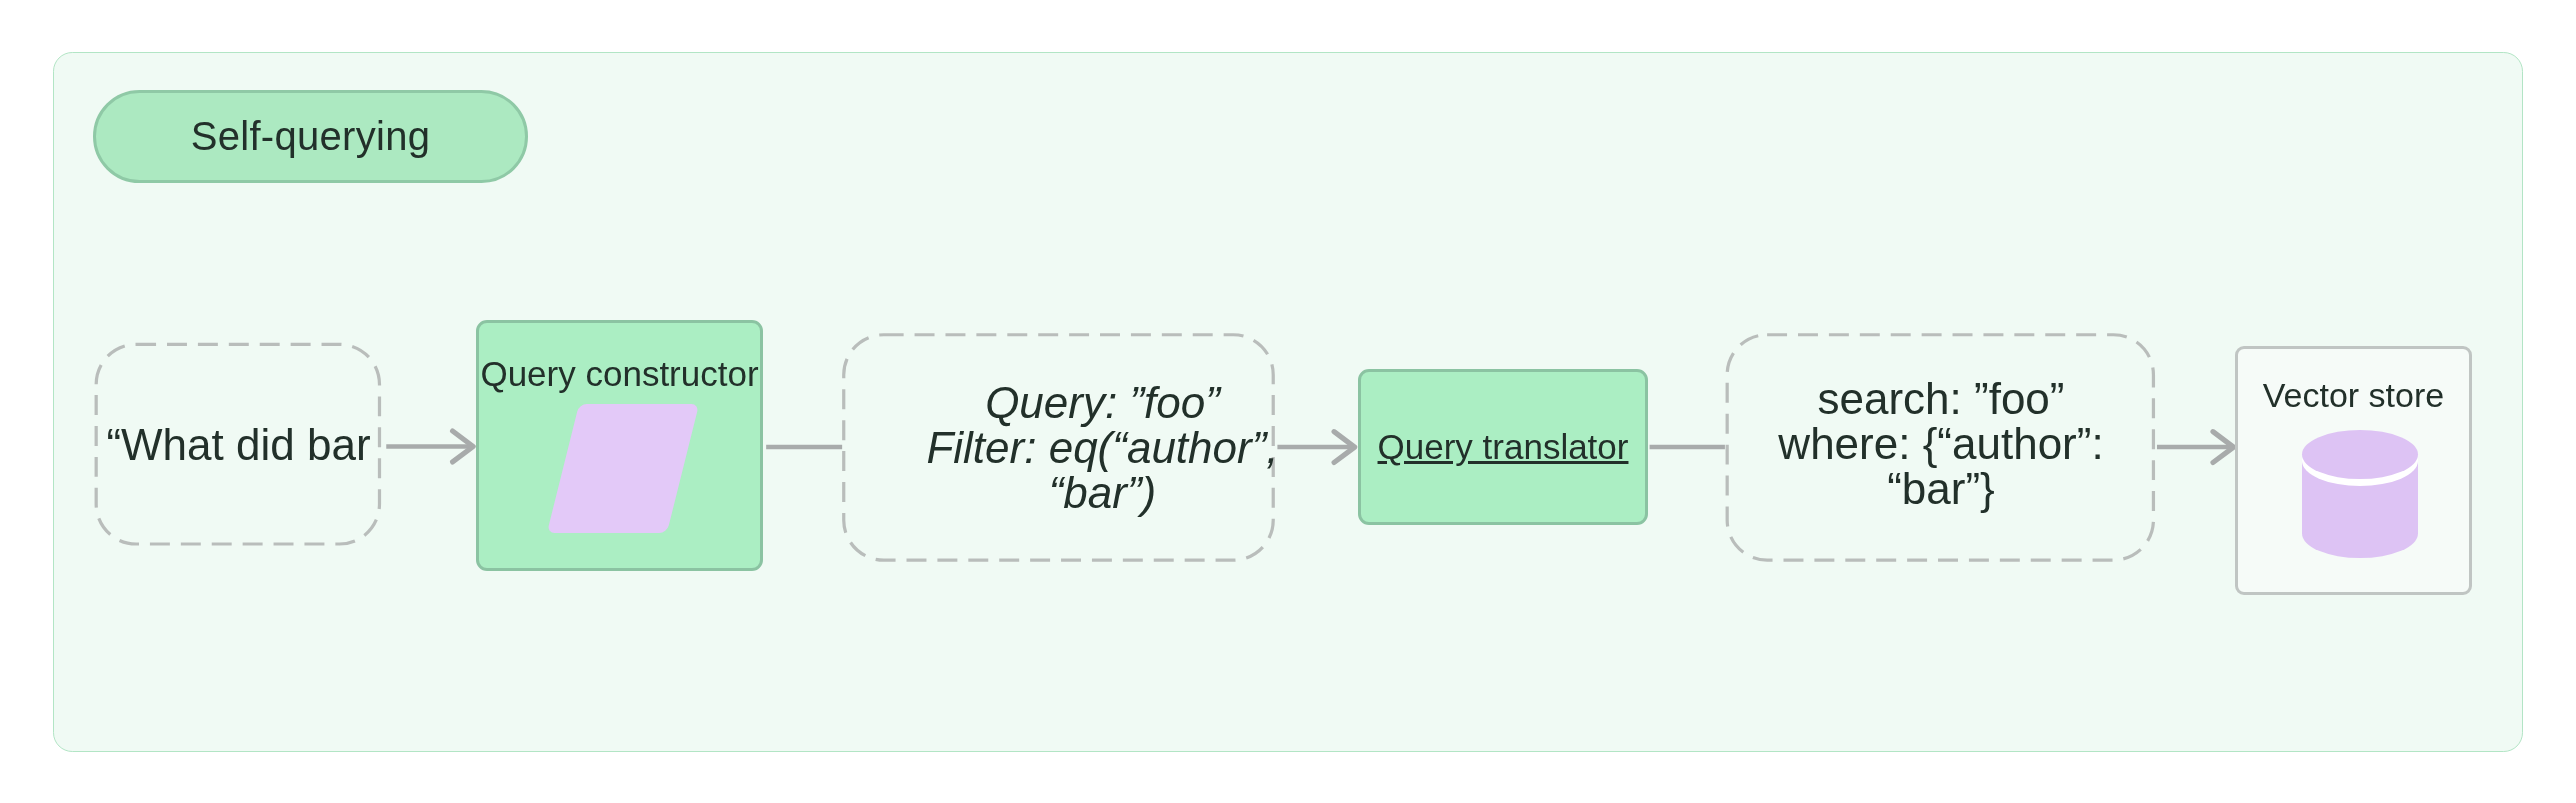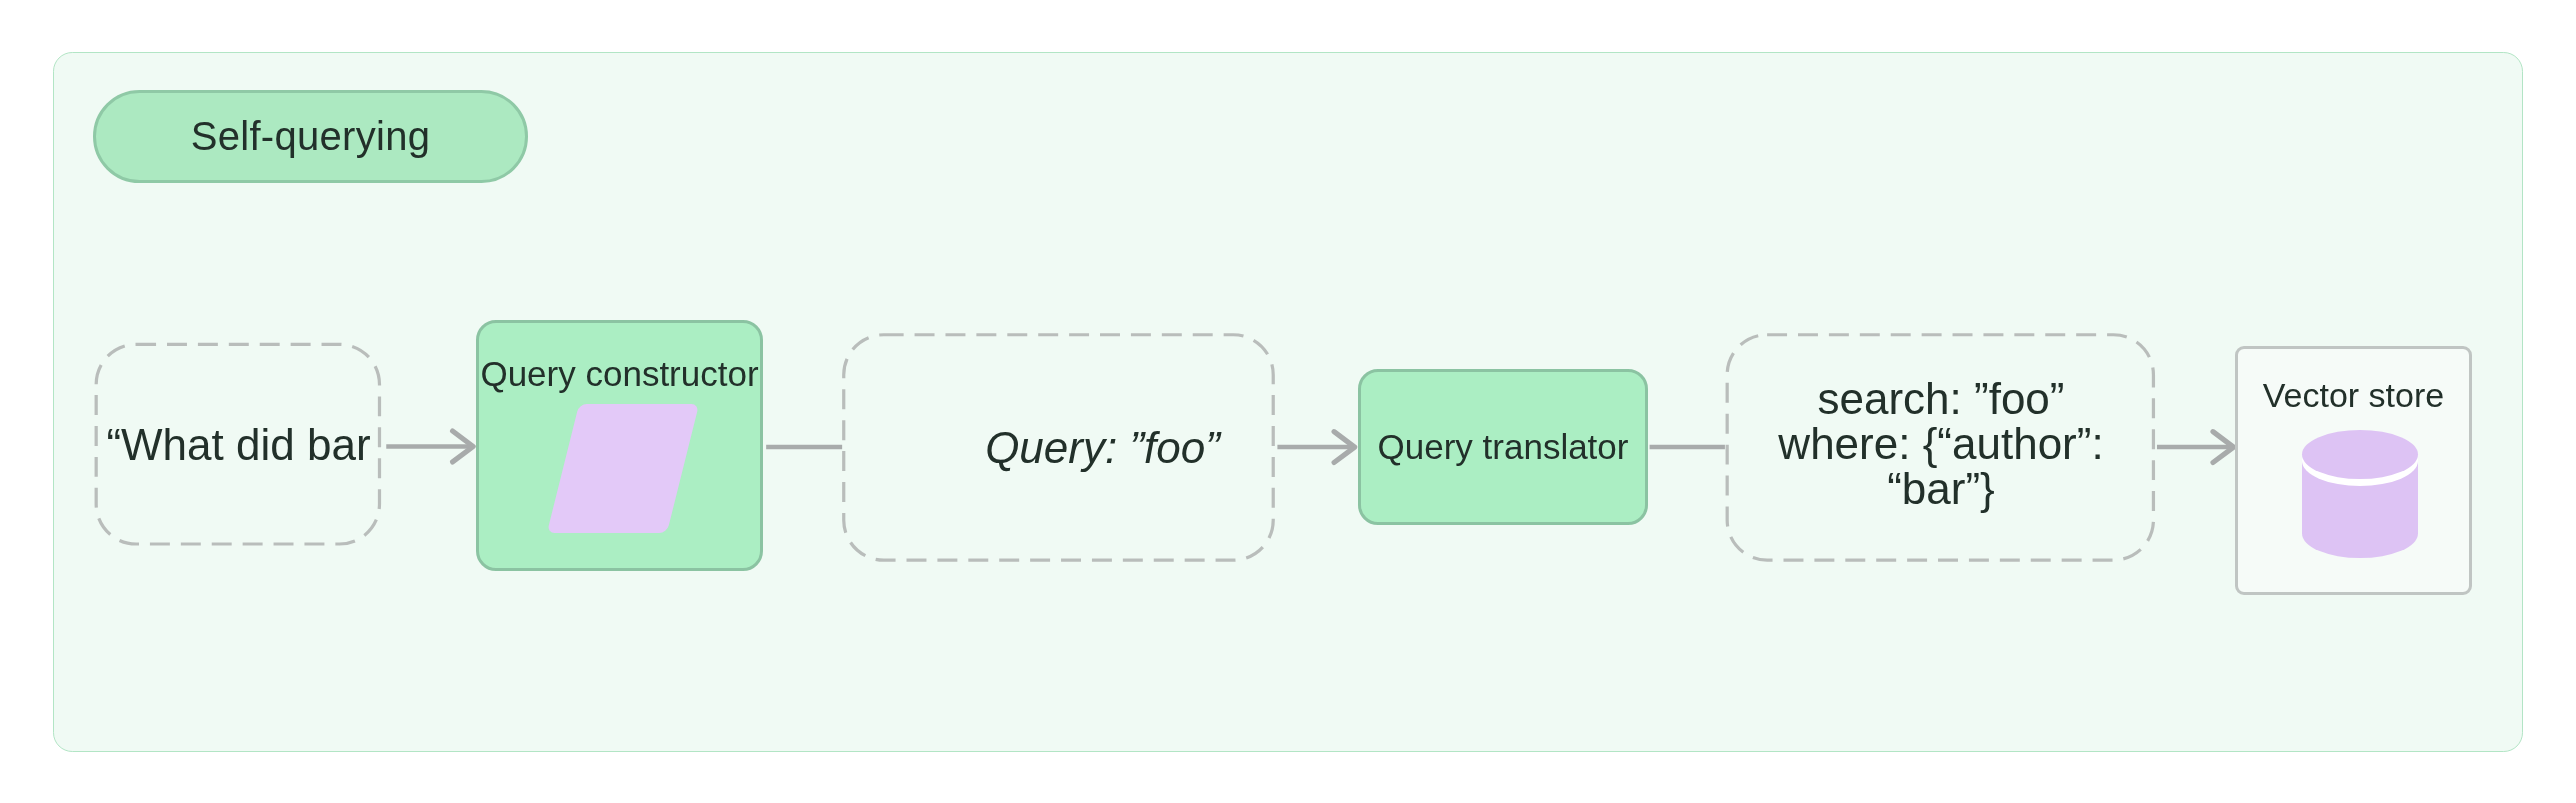--- a/index.html
+++ b/index.html
@@ -42,21 +42,21 @@
   .wires line{stroke:var(--line-gray);stroke-width:7;}
   .wires polyline{stroke:var(--line-gray);stroke-width:8;fill:none;stroke-linecap:round;stroke-linejoin:round;}
   .wires rect{fill:none;stroke:var(--dash-gray);stroke-width:5;stroke-dasharray:31 17;}
   .dashed-node{
     position:absolute;display:flex;flex-direction:column;
     align-items:center;justify-content:center;
     font-size:44px;line-height:45px;text-align:center;
   }
   .green-node{
     position:absolute;background:var(--green-fill);
-    border:3.2px solid var(--green-border);border-radius:20px;
+    border:3.2px solid var(--green-border);border-radius:11px;
     font-size:35px;text-align:center;
   }
   .node-title{display:block;}
   .solid-node-label{display:flex;align-items:center;justify-content:center;width:100%;height:100%;}
   .qc-title{margin-top:31px;}
   .parallelogram{
     position:absolute;left:84px;top:81px;width:120px;height:129px;
     background:var(--lavender);border-radius:7.7px;
     transform:skewX(-14deg);
   }
@@ -114,23 +114,24 @@
     <div>“What did bar</div>
   </div>
 
   <div class="green-node" style="left:422px;top:267px;width:287px;height:251px;">
     <span class="node-title qc-title">Query constructor</span>
     <div class="parallelogram"></div>
   </div>
 
   <div class="dashed-node" style="left:832px;top:280px;width:433px;height:229px;font-style:italic;">
     <div>Query: ”foo”</div>
+    <div>Filter: eq(“author”, “bar”)</div>
   </div>
 
-  <div class="green-node" style="left:1304px;top:316px;width:290px;height:156px;">
+  <div class="green-node" style="left:1304px;top:316px;width:290px;height:156px;text-decoration:underline;">
     <span class="solid-node-label">Query translator</span>
   </div>
 
   <div class="dashed-node" style="left:1672px;top:276px;width:430px;height:229px;">
     <div>search: ”foo”</div>
     <div>where: {“author”: “bar”}</div>
   </div>
 
   <div class="vs-node" style="left:2181px;top:267px;width:237px;height:249px;">
     <span class="node-title vs-title">Vector store</span>

